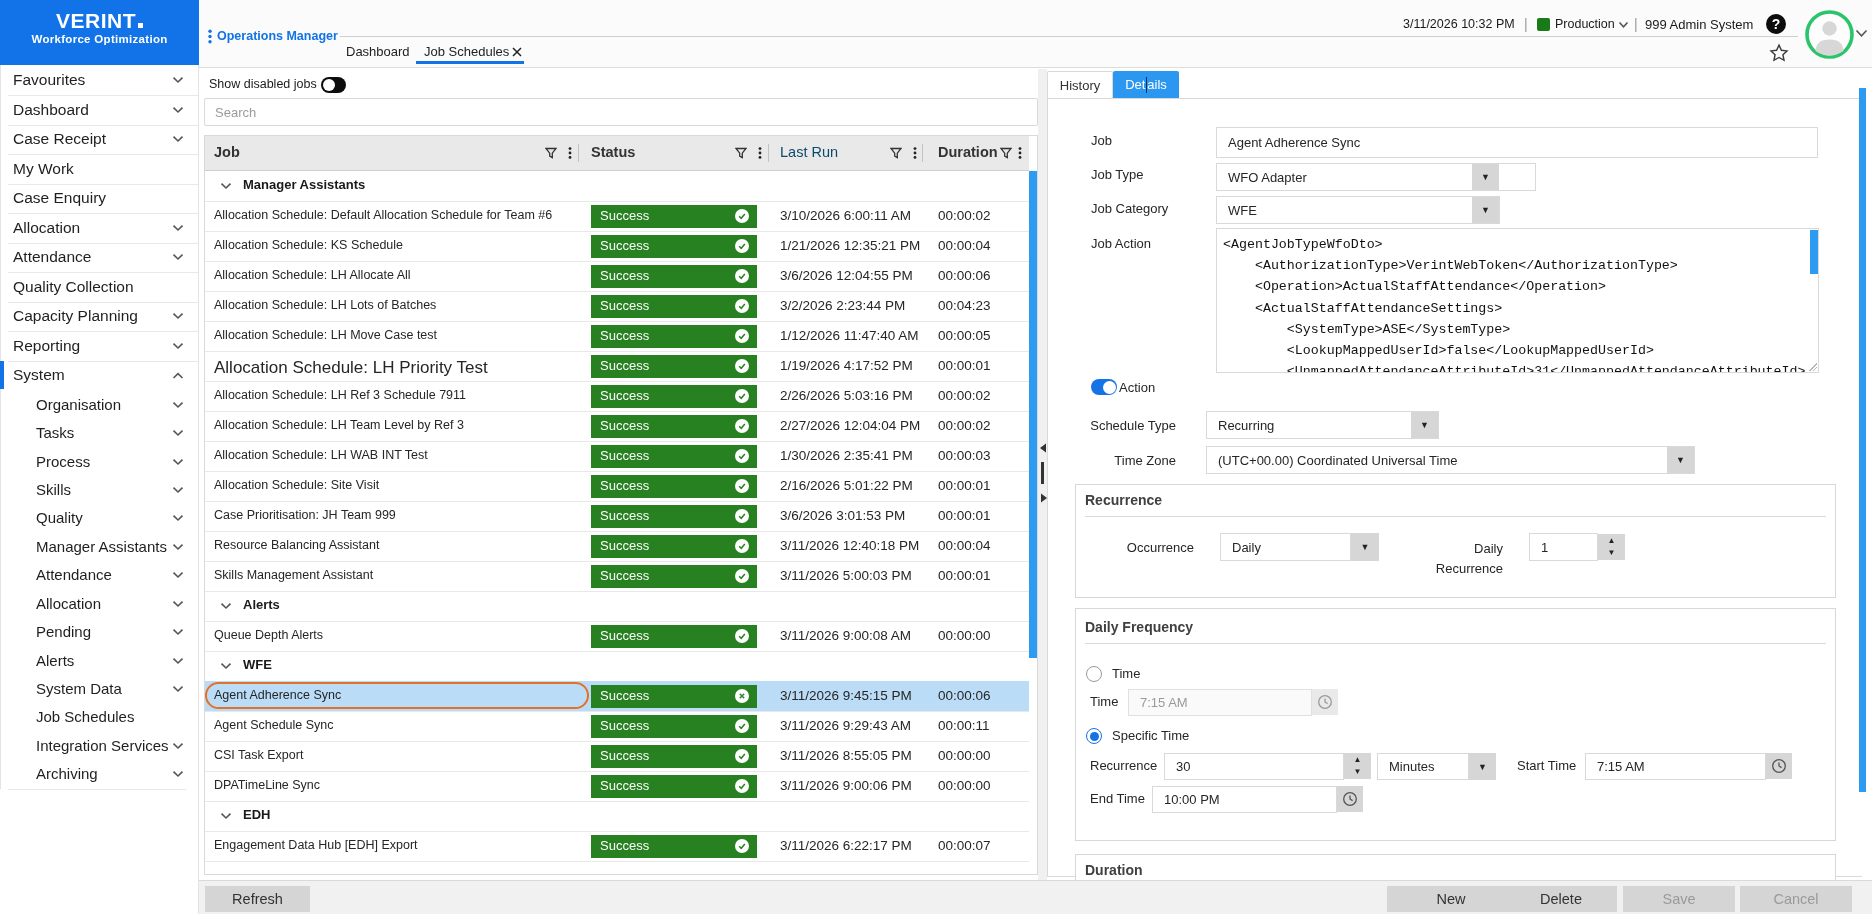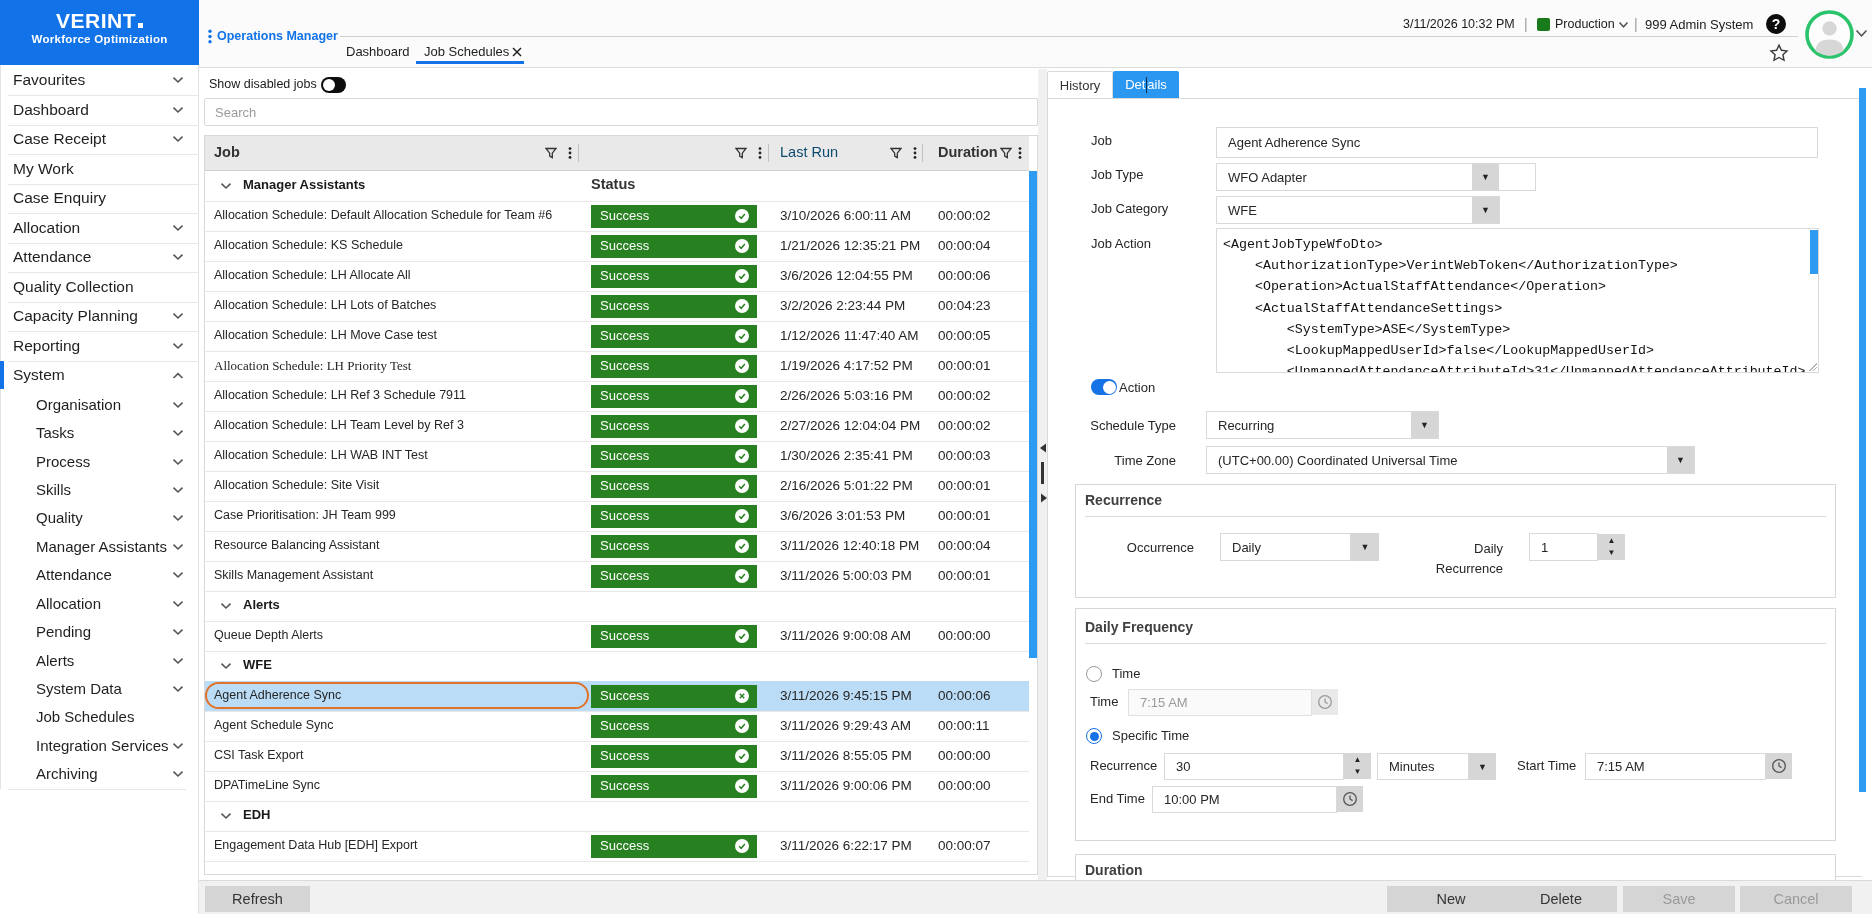--- a/index.html
+++ b/index.html
@@ -174,21 +174,21 @@
 <div class="a" style="left:214px;top:144px;font-size:14.5px;font-weight:700;color:#333;">Job</div>
 <svg class="a" style="left:545px;top:147px;" width="12" height="12" viewBox="0 0 12 12">
 <path d="M1 1.5 L11 1.5 L7.3 6.2 L7.3 10.6 L4.7 9.2 L4.7 6.2 Z" fill="none" stroke="#333" stroke-width="1.3"></path>
   </svg>
 <svg class="a" style="left:568px;top:147px;" width="4" height="12" viewBox="0 0 4 12">
 <circle cx="2" cy="1.6" r="1.4" fill="#222"></circle>
     <circle cx="2" cy="6" r="1.4" fill="#222"></circle>
     <circle cx="2" cy="10.4" r="1.4" fill="#222"></circle>
   </svg>
 <div class="a" style="left:578px;top:144px;width:1px;height:18px;background:#c2c2c2;"></div>
-<div class="a" style="left:591px;top:144px;font-size:14.5px;font-weight:700;color:#333;margin-top:32px;">Status</div>
+<div class="a" style="left:591px;top:144px;font-size:14.5px;font-weight:700;color:#333;">Status</div>
 <svg class="a" style="left:735px;top:147px;" width="12" height="12" viewBox="0 0 12 12">
 <path d="M1 1.5 L11 1.5 L7.3 6.2 L7.3 10.6 L4.7 9.2 L4.7 6.2 Z" fill="none" stroke="#333" stroke-width="1.3"></path>
   </svg>
 <svg class="a" style="left:758px;top:147px;" width="4" height="12" viewBox="0 0 4 12">
 <circle cx="2" cy="1.6" r="1.4" fill="#222"></circle>
     <circle cx="2" cy="6" r="1.4" fill="#222"></circle>
     <circle cx="2" cy="10.4" r="1.4" fill="#222"></circle>
   </svg>
 <div class="a" style="left:768px;top:144px;width:1px;height:18px;background:#c2c2c2;"></div>
 <div class="a" style="left:780px;top:144px;font-size:14.5px;font-weight:400;color:#0c4a6e;">Last Run</div>
@@ -259,21 +259,21 @@
 <div class="a" style="left:214px;top:328px;font-size:12.5px;color:#262626;">Allocation Schedule: LH Move Case test</div>
 <div class="a" style="left:591px;top:324.5px;width:166px;height:23px;background:#288121;"></div>
 <div class="a" style="left:600px;top:328px;font-size:13px;color:#fff;">Success</div>
 <svg class="a" style="left:735px;top:329px;" width="14" height="14" viewBox="0 0 13.5 13.5">
 <circle cx="6.75" cy="6.75" r="6.75" fill="#fff"></circle>
     <path d="M4 7 L6 9 L9.5 4.9" stroke="#288121" stroke-width="1.4" fill="none"></path>
   </svg>
 <div class="a" style="left:780px;top:327.5px;font-size:13.5px;color:#262626;">1/12/2026 11:47:40 AM</div>
 <div class="a" style="left:938px;top:327.5px;font-size:13.5px;color:#262626;">00:00:05</div>
 <div class="a" style="left:205px;top:351px;width:824px;height:1px;background:#e8e8e8;"></div>
-<div class="a" style="left:214px;top:358px;font-size:13px;color:#262626;font-family:Liberation Serif, serif;">Allocation Schedule: LH Priority Test</div>
+<div class="a" style="left:214px;top:358px;font-size:17px;color:#262626;">Allocation Schedule: LH Priority Test</div>
 <div class="a" style="left:591px;top:354.5px;width:166px;height:23px;background:#288121;"></div>
 <div class="a" style="left:600px;top:358px;font-size:13px;color:#fff;">Success</div>
 <svg class="a" style="left:735px;top:359px;" width="14" height="14" viewBox="0 0 13.5 13.5">
 <circle cx="6.75" cy="6.75" r="6.75" fill="#fff"></circle>
     <path d="M4 7 L6 9 L9.5 4.9" stroke="#288121" stroke-width="1.4" fill="none"></path>
   </svg>
 <div class="a" style="left:780px;top:357.5px;font-size:13.5px;color:#262626;">1/19/2026 4:17:52 PM</div>
 <div class="a" style="left:938px;top:357.5px;font-size:13.5px;color:#262626;">00:00:01</div>
 <div class="a" style="left:205px;top:381px;width:824px;height:1px;background:#e8e8e8;"></div>
 <div class="a" style="left:214px;top:388px;font-size:12.5px;color:#262626;">Allocation Schedule: LH Ref 3 Schedule 7911</div>

